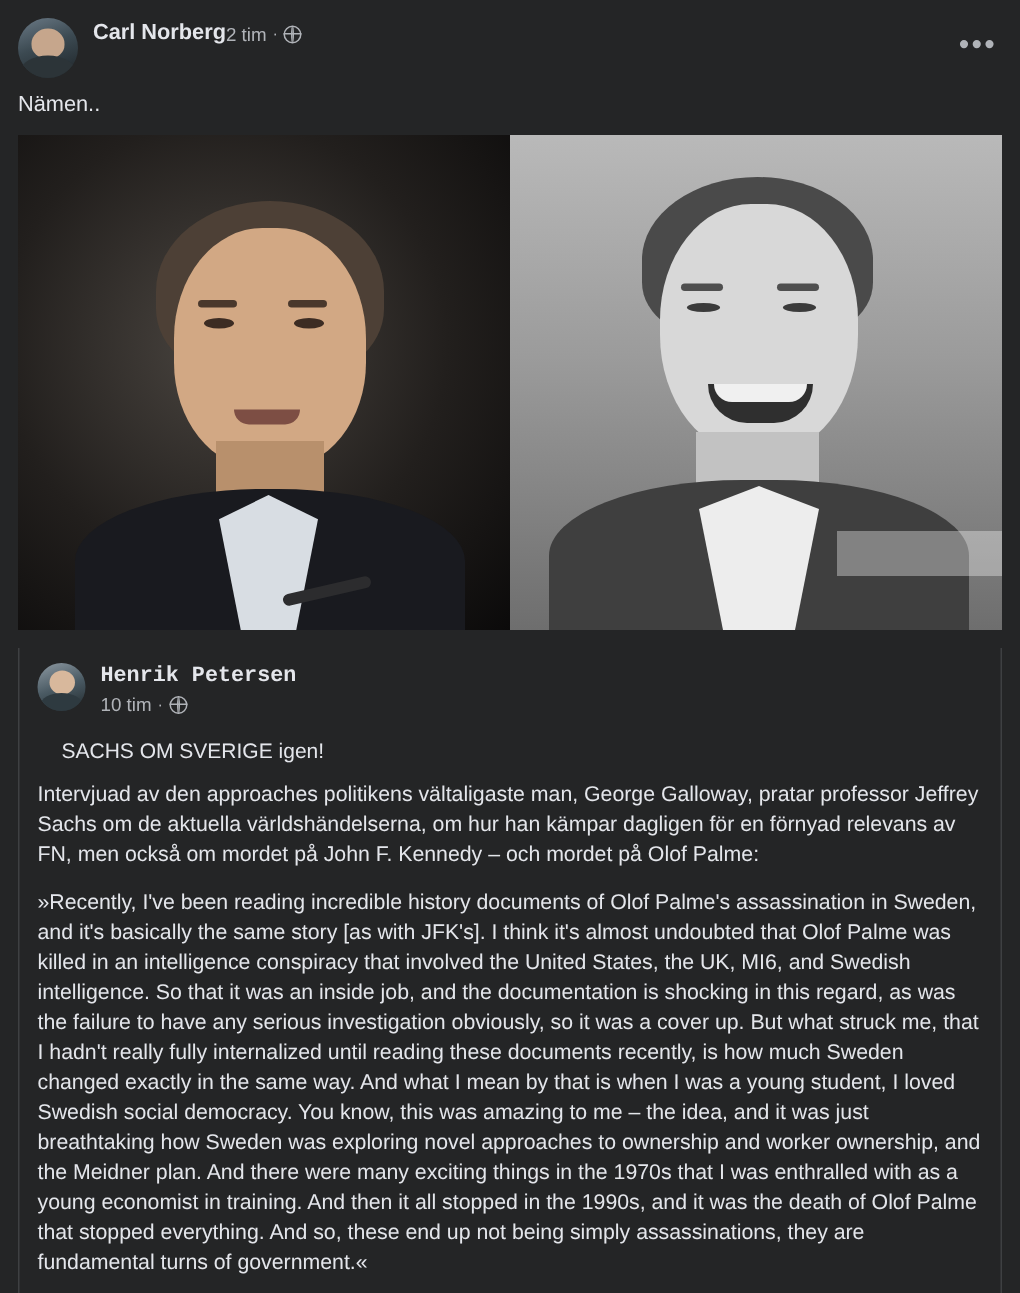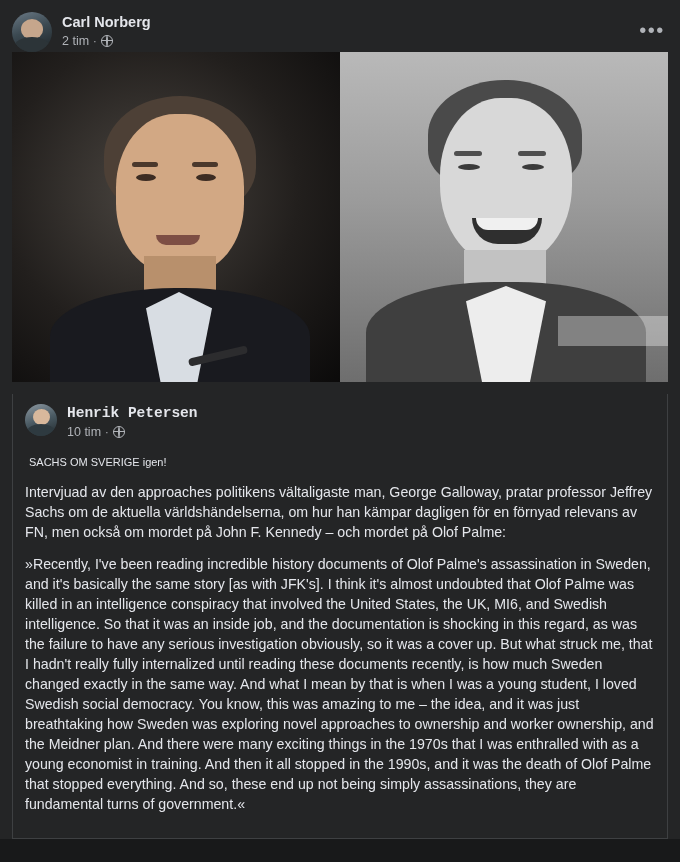--- a/index.html
+++ b/index.html
@@ -52,21 +52,21 @@
     content: "";
     position: absolute;
     left: 2px; top: 25px;
     width: 36px; height: 20px;
     border-radius: 50% 50% 0 0;
     background: #2c3438;
   }
   .header-text {
     margin-left: 10px;
     display: flex;
-    flex-direction: column;
+    flex-direction: row;
     justify-content: flex-start;
     padding-top: 1px;
   }
   .author-name {
     font-size: 14.5px;
     font-weight: bold;
     color: #e4e6eb;
     line-height: 18px;
   }
   .meta-line {
@@ -342,24 +342,24 @@
     font-size: 14.5px;
     font-weight: bold;
     color: #e4e6eb;
     line-height: 18px;
     font-family: Liberation Mono, monospace;
   }
   .shared-body {
     padding: 6px 12px 12px 12px;
   }
   .shared-title {
-    font-size: 11px;
+    font-size: 14px;
     color: #e4e6eb;
     line-height: 20px;
-    margin: 6px 0 10px 4px;
+    margin: 6px 0 10px 16px;
   }
   .para {
     font-size: 14.2px;
     color: #e4e6eb;
     line-height: 20px;
     margin: 0 0 12px 0;
   }
 </style>
 </head>
 <body>
@@ -372,20 +372,21 @@
       <div class="author-name">Carl Norberg</div>
       <div class="meta-line">
         <span>2 tim</span>
         <span class="meta-dot">·</span>
         <span class="globe"></span>
       </div>
     </div>
     <div class="more-btn">•••</div>
   </div>
 
+  <div class="post-text">Nämen..</div>
 
   <div class="photo">
     <div class="photo-left">
       <div class="ps-hair"></div>
       <div class="ps-face"></div>
       <div class="ps-brow-l"></div>
       <div class="ps-brow-r"></div>
       <div class="ps-eye-l"></div>
       <div class="ps-eye-r"></div>
       <div class="ps-mouth"></div>

